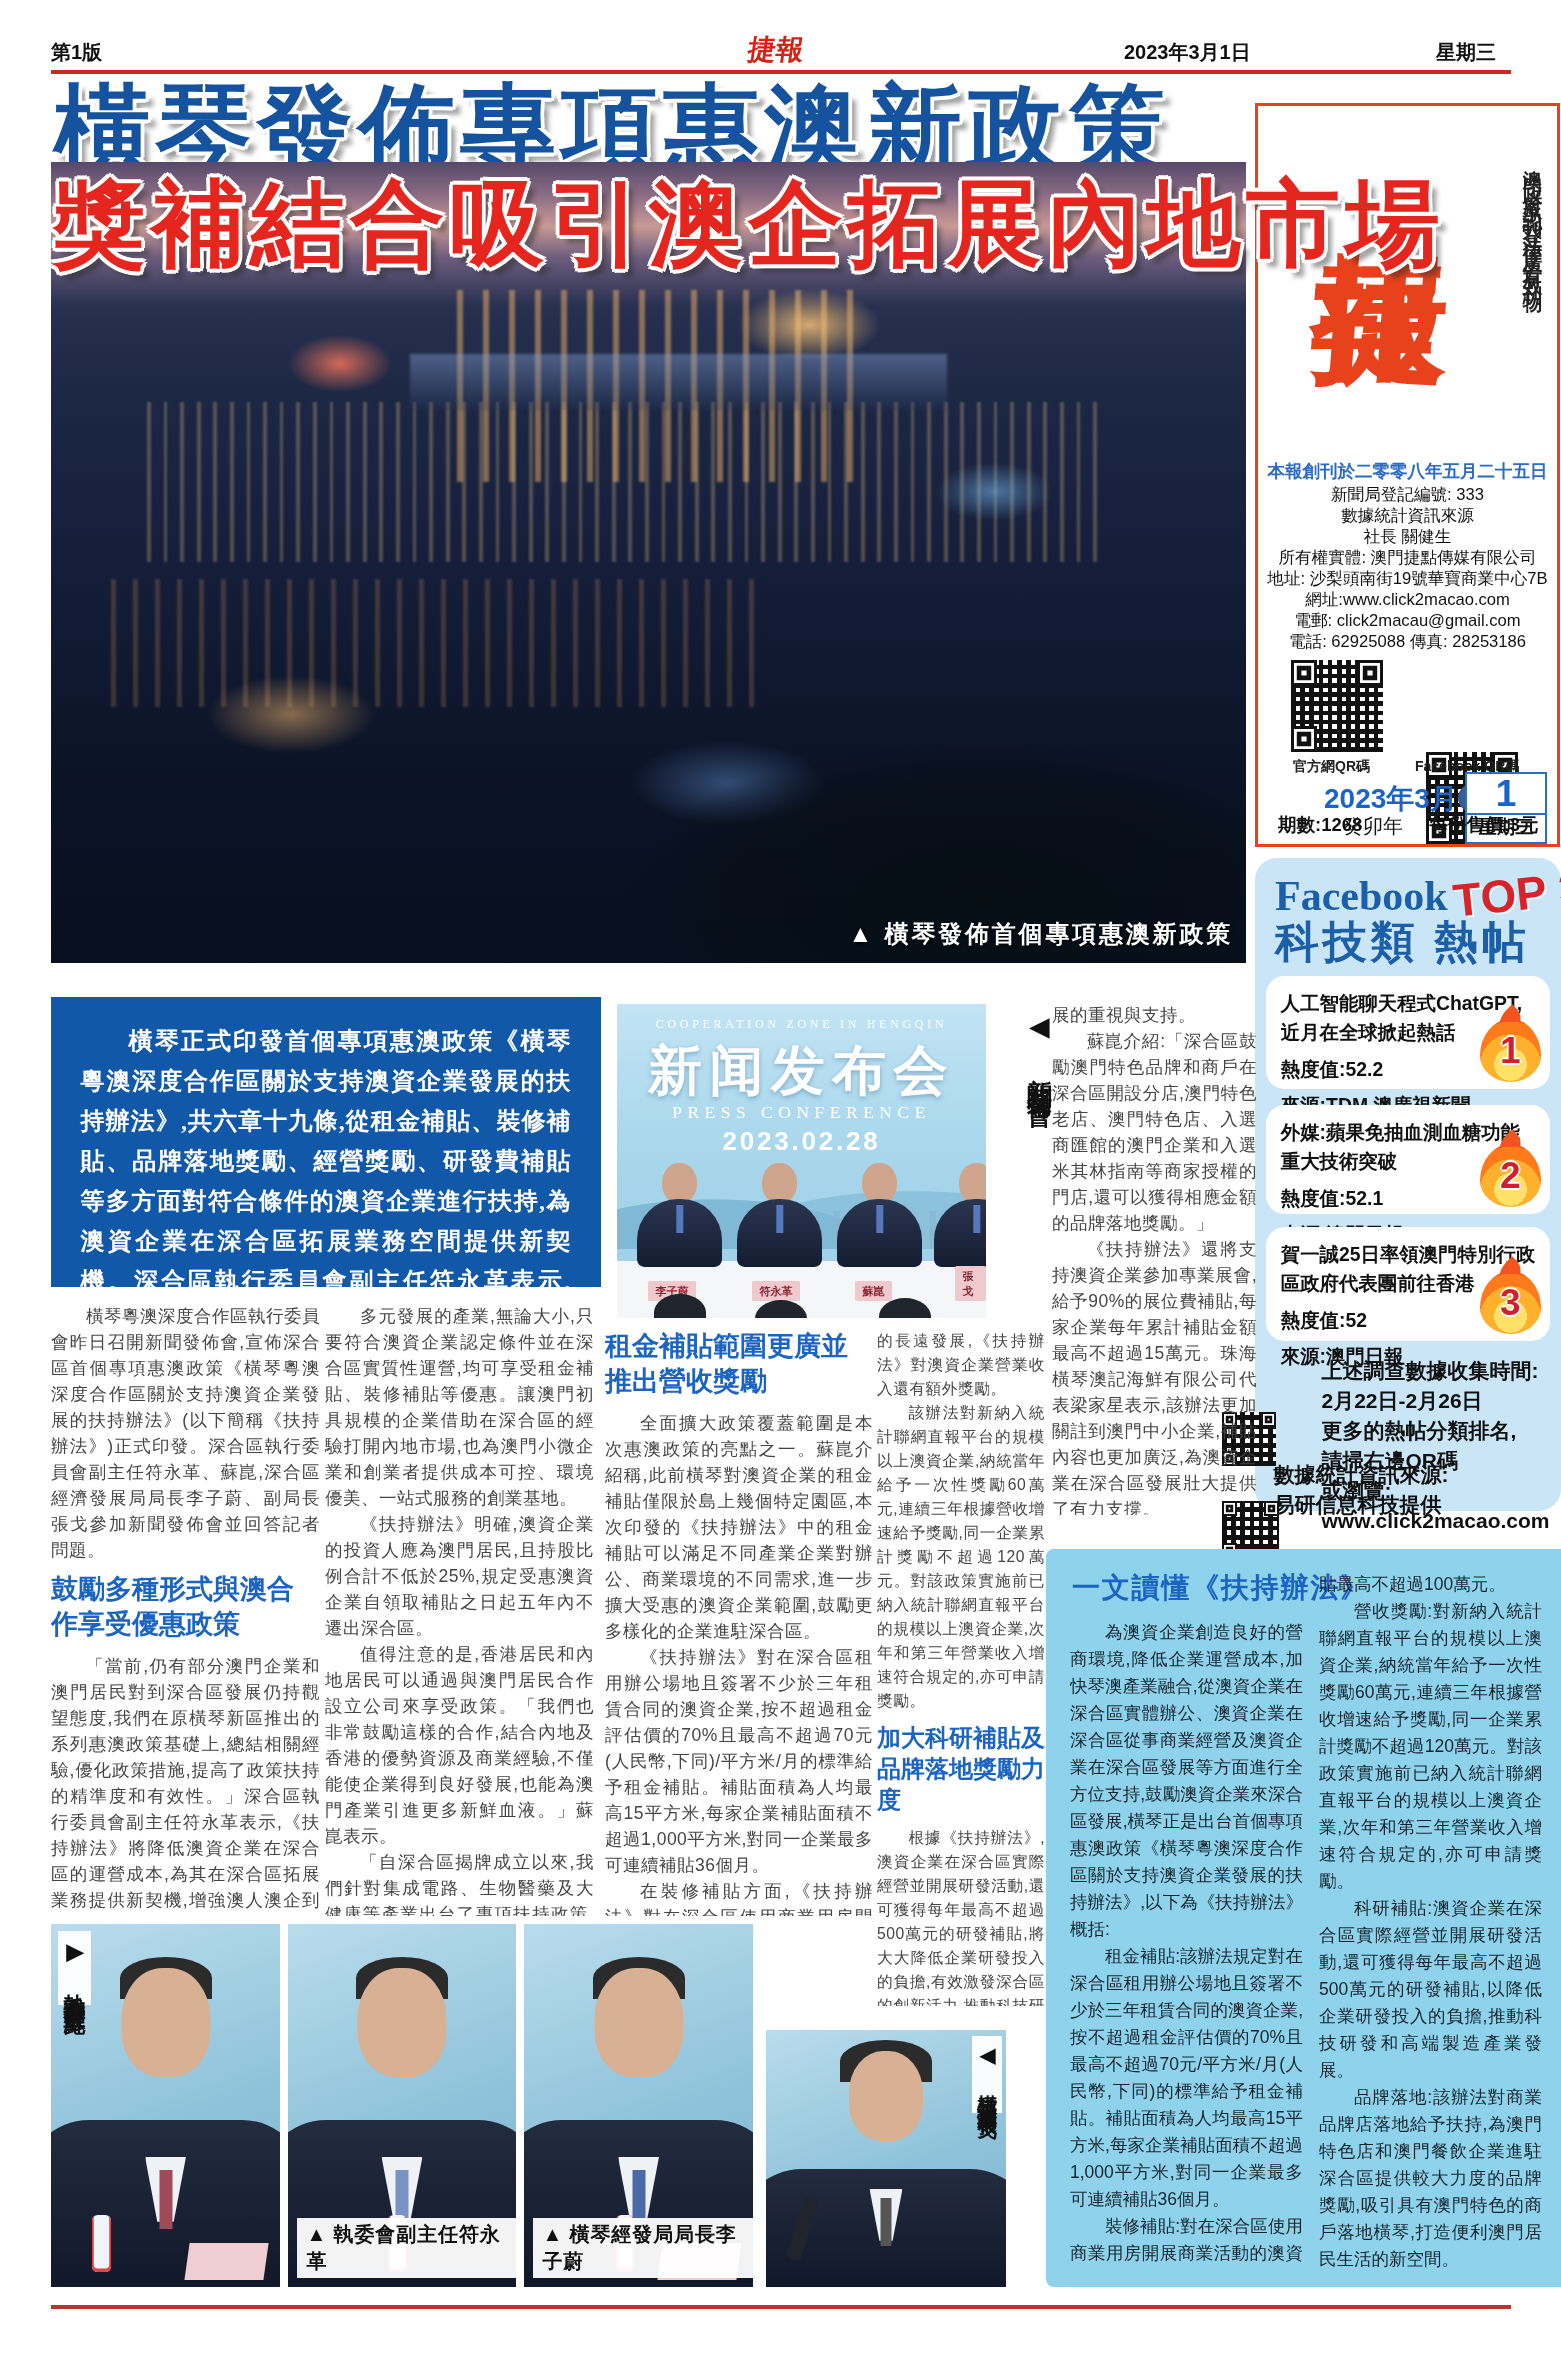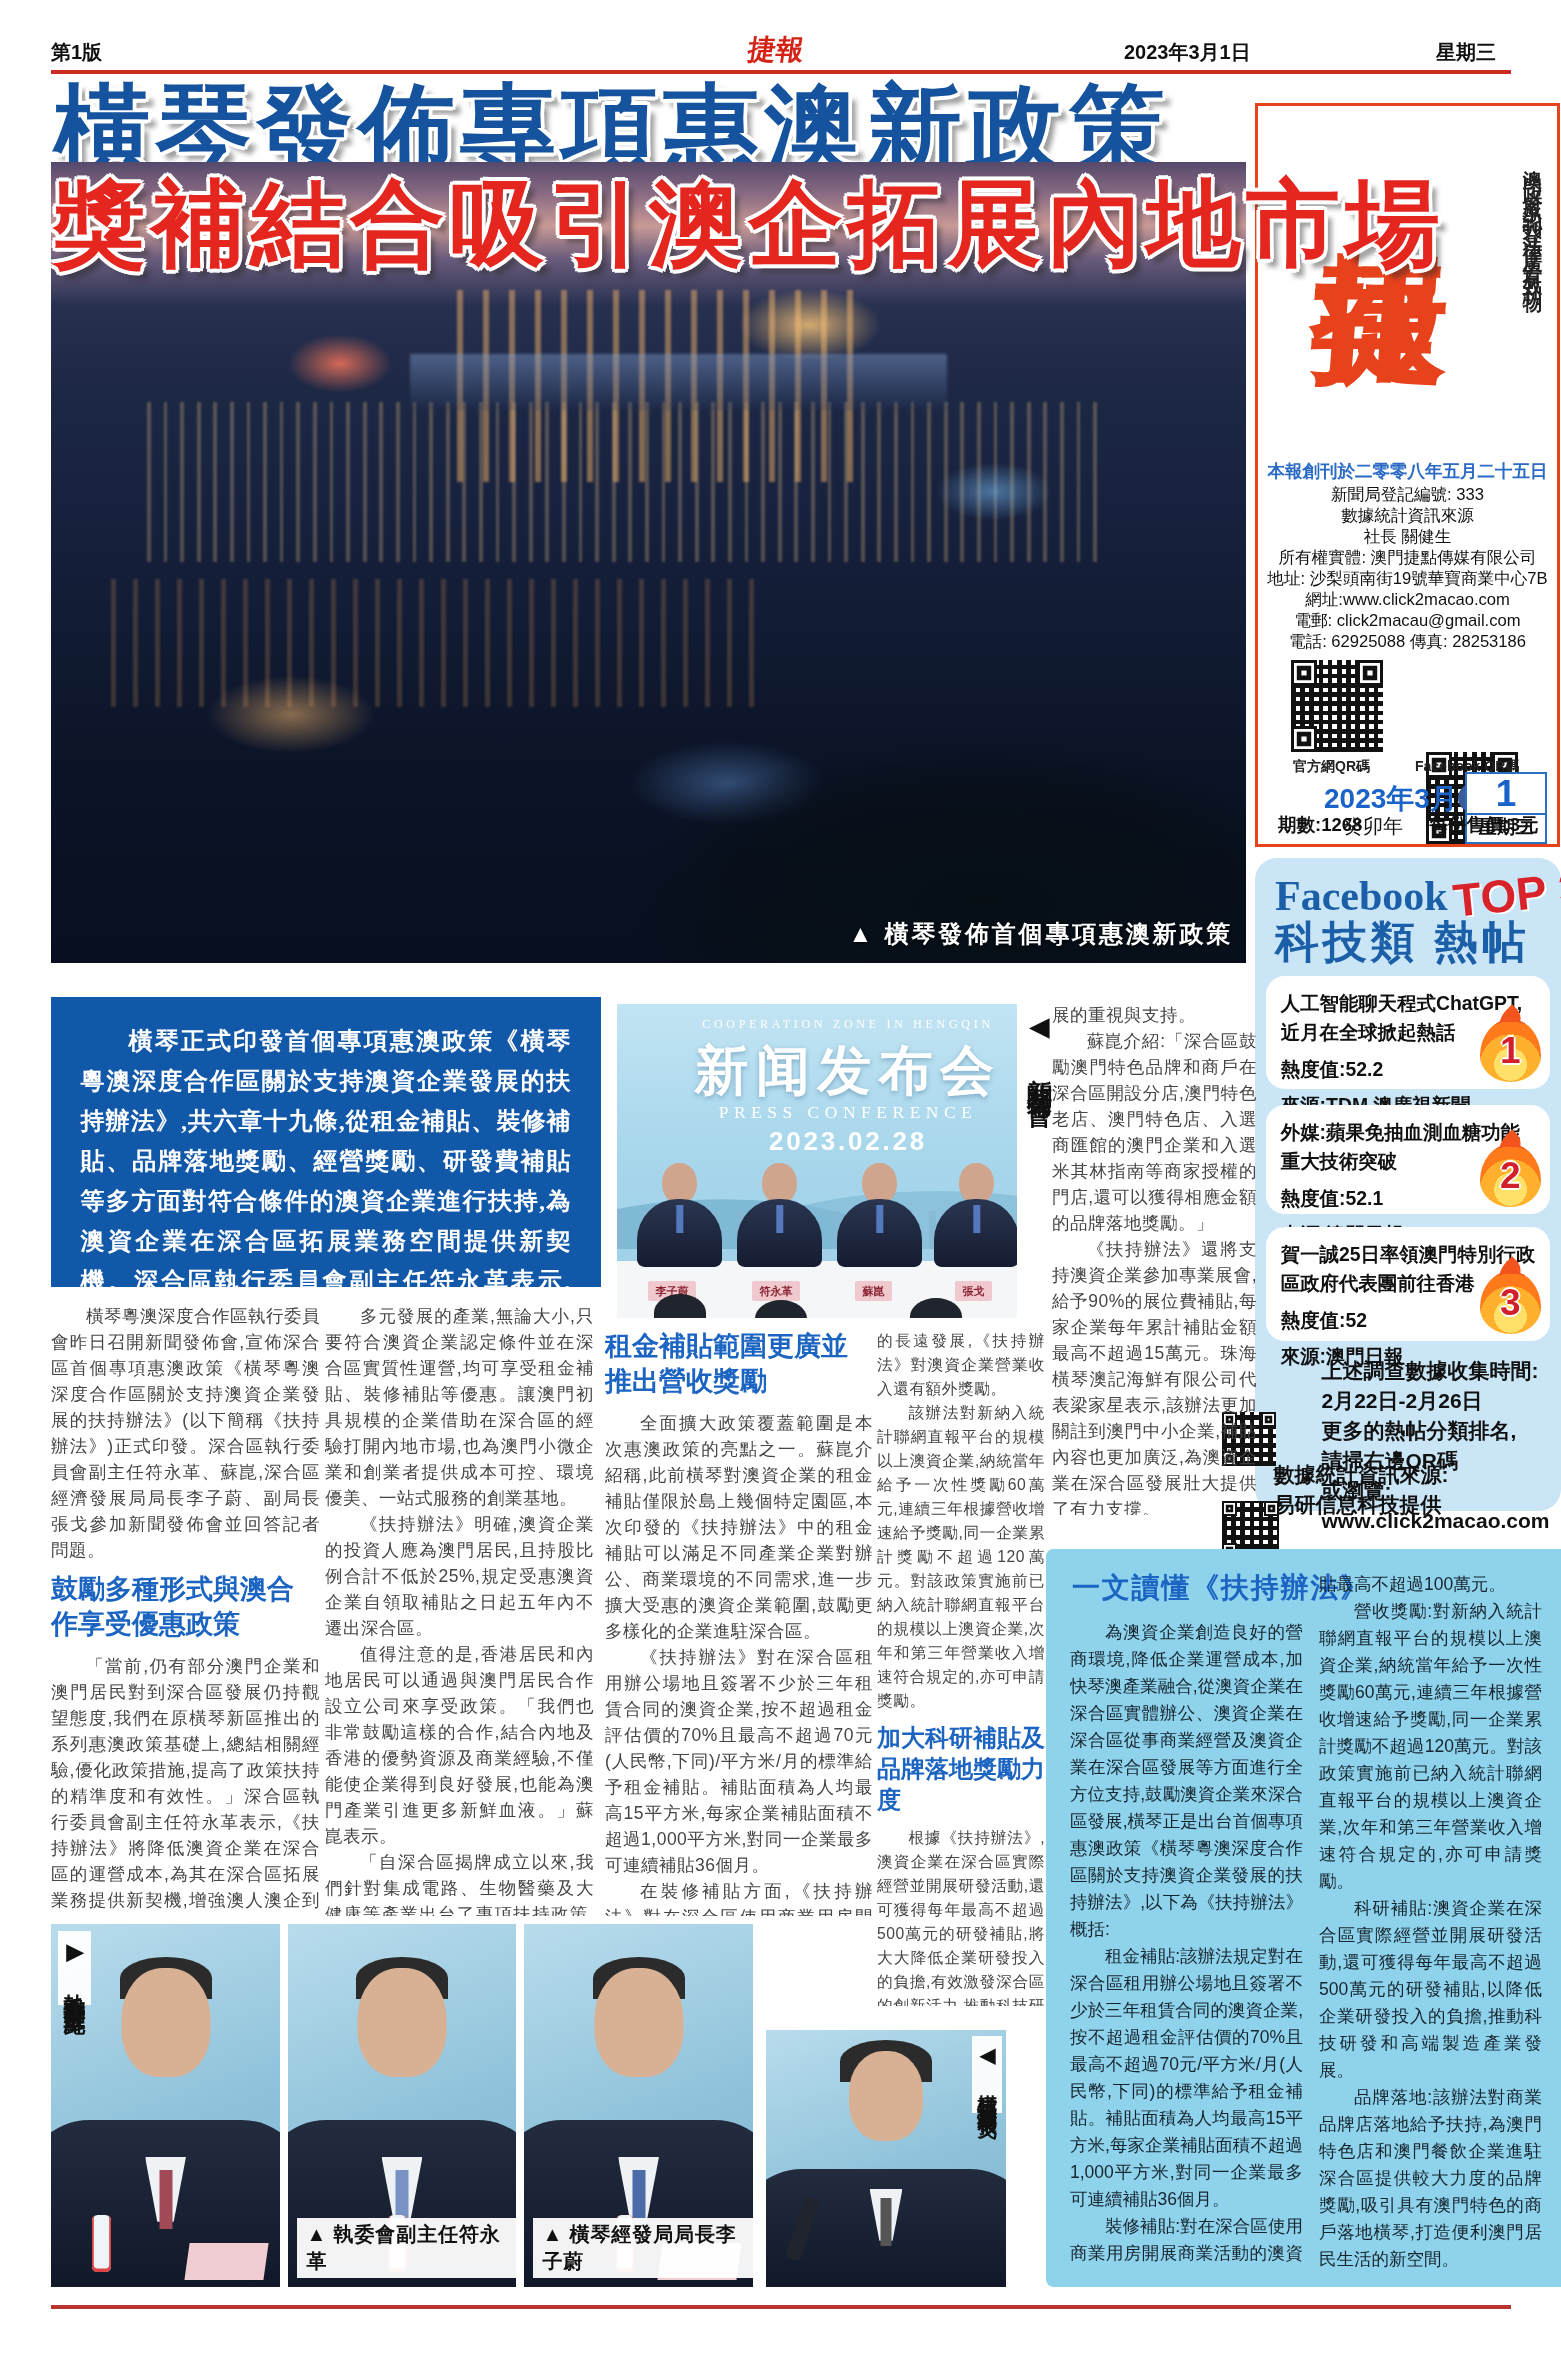--- a/index.html
+++ b/index.html
@@ -268,21 +268,21 @@
         <i class="tl" style="width:11px;height:11px;border-width:2.8px;box-shadow:inset 0 0 0 1.8px #fff,inset 0 0 0 4.6px #111;"></i>
         <i class="tr" style="width:11px;height:11px;border-width:2.8px;box-shadow:inset 0 0 0 1.8px #fff,inset 0 0 0 4.6px #111;"></i>
         <i class="bl" style="width:11px;height:11px;border-width:2.8px;box-shadow:inset 0 0 0 1.8px #fff,inset 0 0 0 4.6px #111;"></i>
       </div>
   </div>
 
   <div class="abs intro" style="left:51px;top:997px;width:550px;height:290px;">
     <p>橫琴正式印發首個專項惠澳政策《橫琴粵澳深度合作區關於支持澳資企業發展的扶持辦法》,共六章十九條,從租金補貼、裝修補貼、品牌落地獎勵、經營獎勵、研發費補貼等多方面對符合條件的澳資企業進行扶持,為澳資企業在深合區拓展業務空間提供新契機。深合區執行委員會副主任符永革表示,《扶持辦法》將降低澳資企業在深合區的運營成本,為其在深合區拓展業務提供新契機,增強澳人澳企到深合區發展的信心。</p>
   </div>
 
-  <div class="abs press" style="left:617px;top:1004px;width:369px;height:314px;padding-left:31px;">
+  <div class="abs press" style="left:617px;top:1004px;width:369px;height:314px;">
     <div class="mts"></div>
     <div class="skyline"></div>
     <div class="pt pt1">COOPERATION ZONE IN HENGQIN</div>
     <div class="pt pt2">新闻发布会</div>
     <div class="pt pt3">PRESS CONFERENCE</div>
     <div class="pt pt4">2023.02.28</div>
     <div class="table"></div>
     <div class="person" style="left:20px;">
         <div class="head"></div>
         <div class="body"></div>

